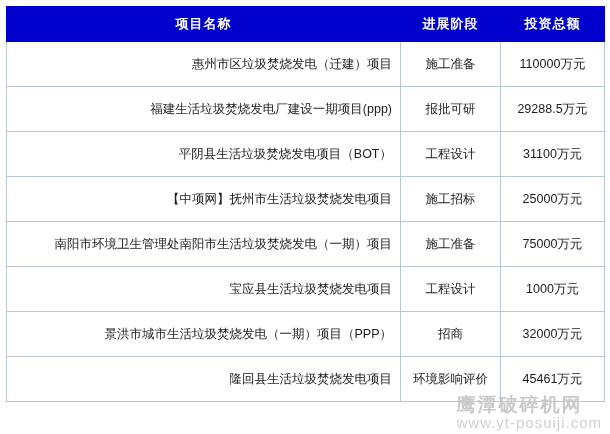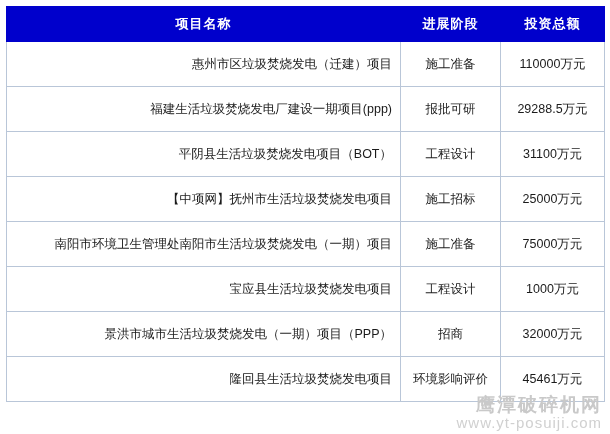--- a/index.html
+++ b/index.html
@@ -56,21 +56,20 @@
     text-align: center;
   }
   table.project-table tbody td.amount {
     text-align: center;
     margin-top: 29px;
   }
   .watermark {
     position: absolute;
     right: 8px;
     bottom: 2px;
-    text-align: right;
     pointer-events: none;
     user-select: none;
   }
   .watermark .wm-main {
     font-size: 19px;
     color: #c9c9c9;
     font-weight: bold;
     letter-spacing: 2px;
     line-height: 1;
   }

